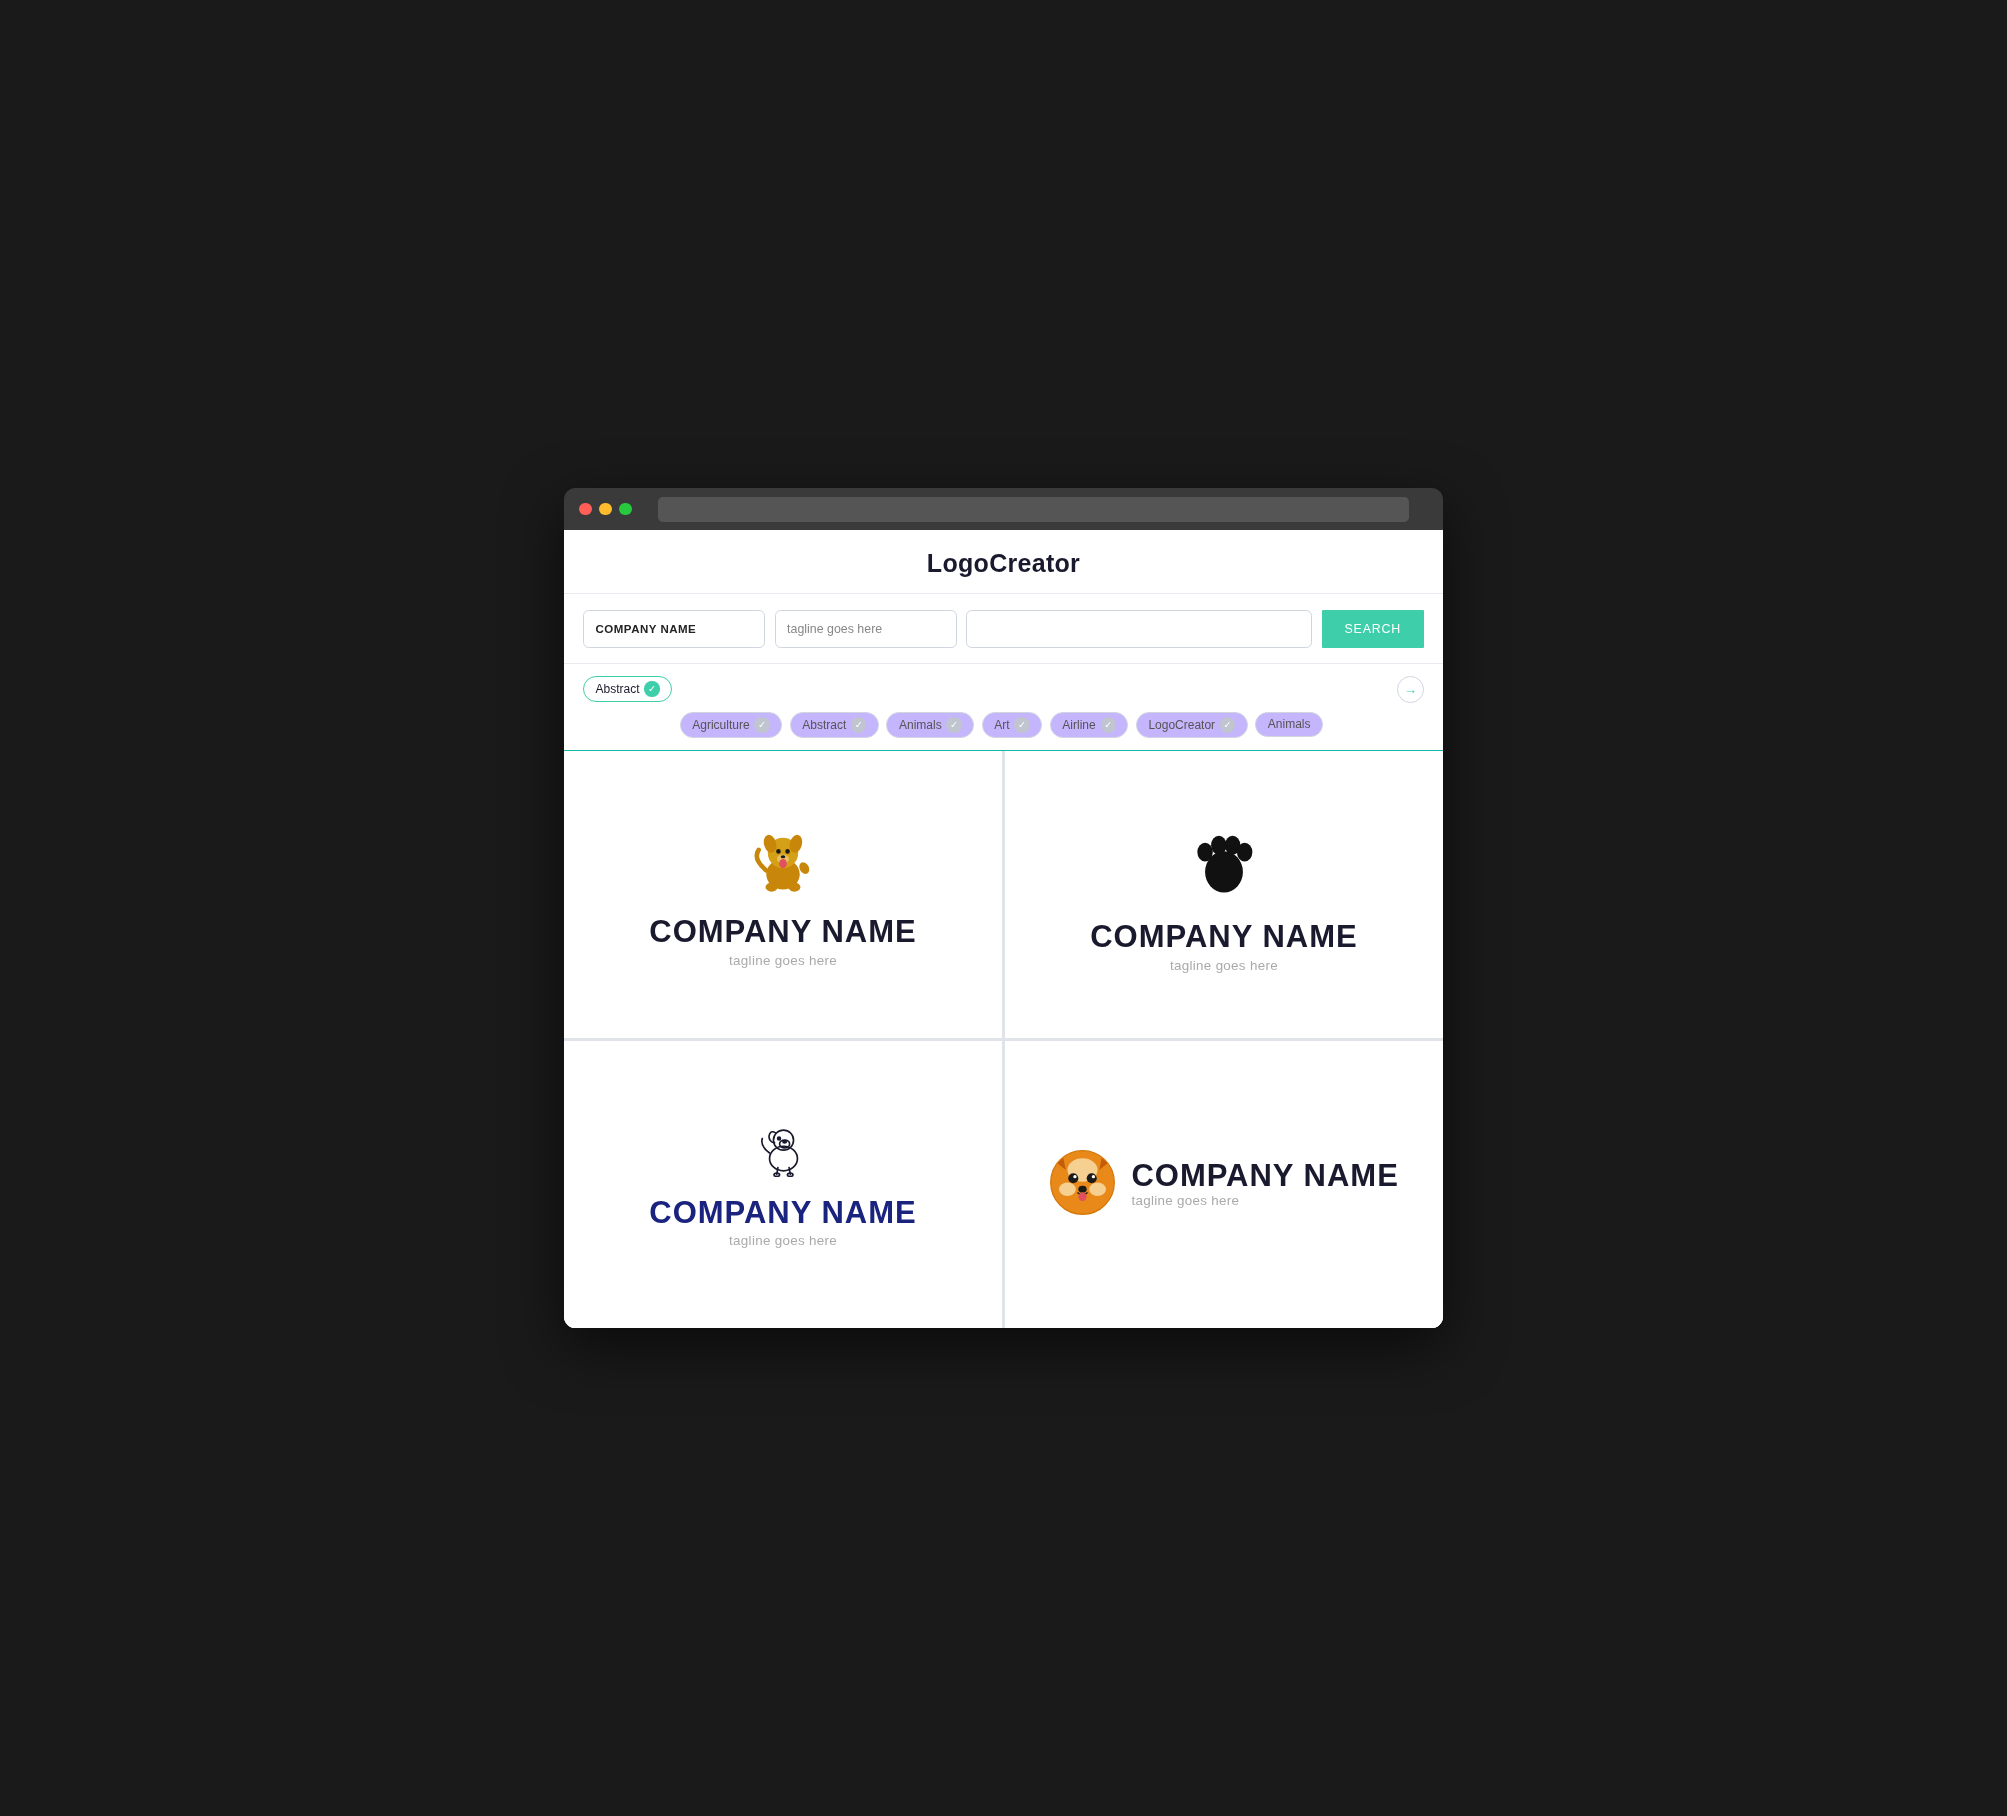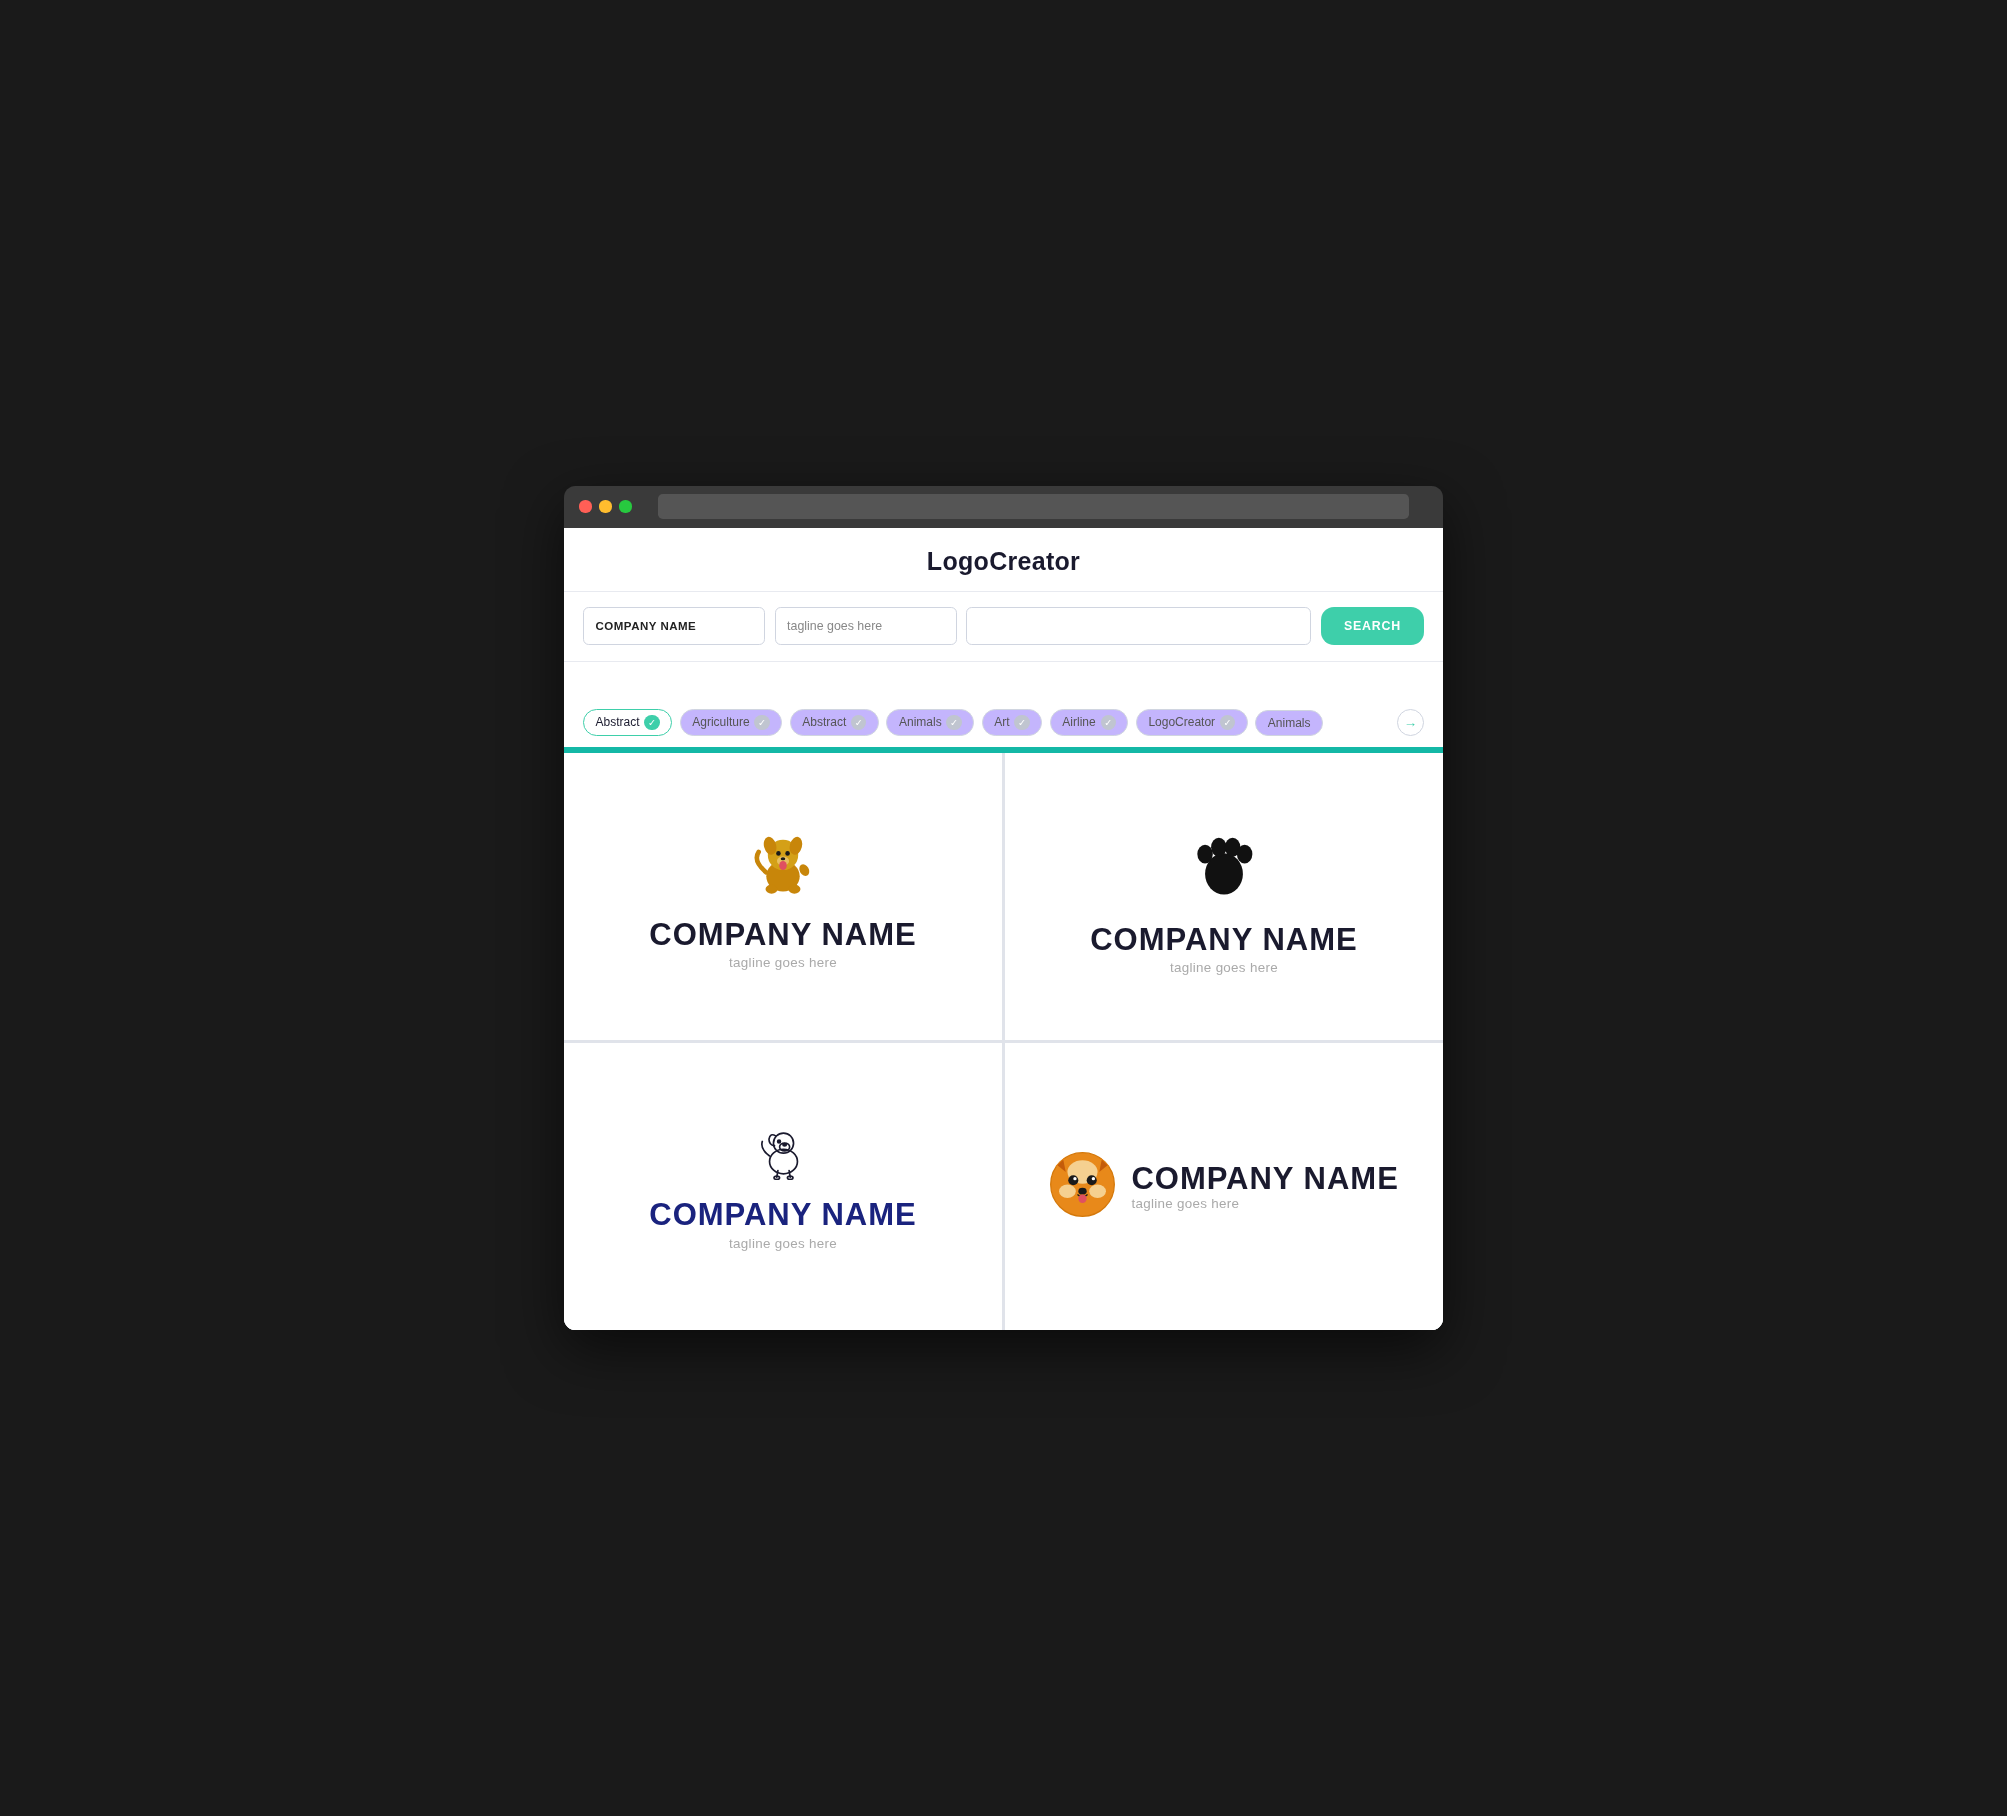--- a/index.html
+++ b/index.html
@@ -102,35 +102,35 @@
     .search-input.industry {
       flex: 1;
     }
 
     .search-button {
       height: 38px;
       padding: 0 23px;
       background: #3ecfaa;
       color: white;
       border: none;
-      border-radius: 13px;
+      border-radius: 1px;
       font-size: 12.4px;
-      font-weight: 700;
+      font-weight: 400;
       letter-spacing: 0.8px;
       cursor: pointer;
       text-transform: uppercase;
     }
 
     .filter-bar {
       background: white;
       padding: 11.5px 19px;
       display: flex;
-      align-items: flex-end;
+      align-items: flex-start;
       gap: 7.6px;
-      border-bottom: 6px solid #14b8a6;
+      border-bottom: 1px solid #14b8a6;
       overflow: hidden;
     }
 
     .filter-chip {
       display: flex;
       align-items: center;
       gap: 4.8px;
       padding: 4.8px 11.5px;
       border-radius: 19px;
       font-size: 12px;

